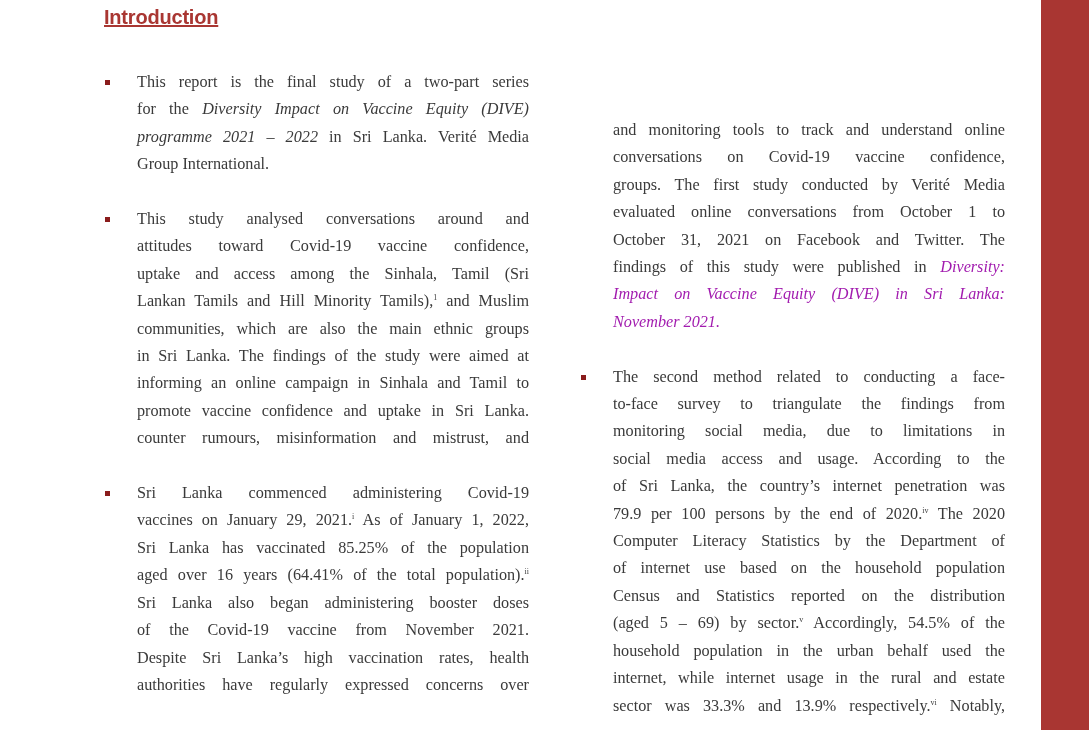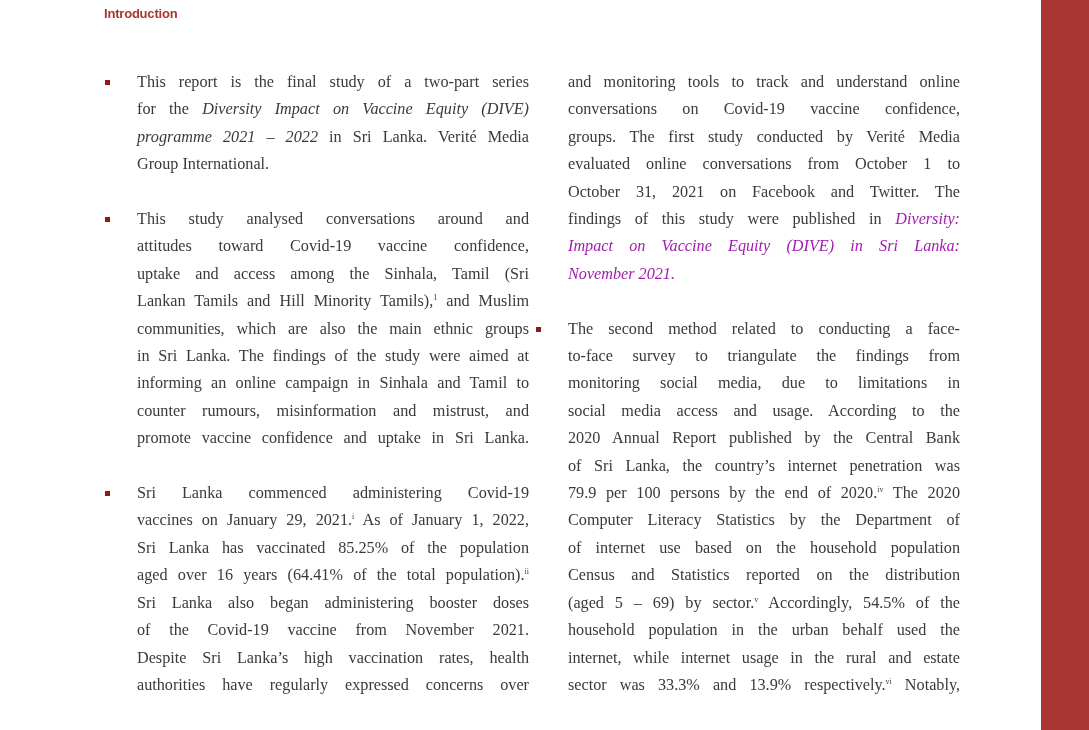--- a/index.html
+++ b/index.html
@@ -8,29 +8,29 @@
     background: #ffffff; position: relative;
     font-family: "Liberation Sans", sans-serif;
     color: #3a3a3a;
   }
   .side-band {
     position: absolute; top: 0; left: 1041px; width: 48px; height: 730px;
     background: #a93632;
   }
   .heading {
     position: absolute; left: 104px; top: 6px;
-    font-size: 13px; font-weight: bold; color: #a93632;
-    letter-spacing: -0.2px; margin: 0;
+    font-size: 20px; font-weight: bold; color: #a93632;
+    letter-spacing: -0.2px; margin: 0; text-decoration: underline;
   }
   .col {
     position: absolute; top: 69px; width: 392px;
     font-size: 16.2px; line-height: 27.4px;
   }
   .col-left { left: 137px; }
-  .col-right { left: 568px; }
+  .col-right { left: 613px; margin-top: 48px; }
   .item { position: relative; text-align: justify; margin: 0; }
   .item + .item { margin-top: 27.4px; }
   .bullet {
     position: absolute; left: -32px; top: 11px;
     width: 5px; height: 5px; background: #8a1c1c;
   }
   .line { display: block; white-space: nowrap; text-align-last: justify; font-family: Liberation Serif, serif; }
   .line.last { text-align-last: left; }
   em { font-style: italic; }
   .link { color: #a21caf; font-style: italic; }
@@ -55,22 +55,22 @@
 
   <div class="item">
     <span class="bullet"></span>
     <span class="line">This study analysed conversations around and</span>
     <span class="line">attitudes toward Covid-19 vaccine confidence,</span>
     <span class="line">uptake and access among the Sinhala, Tamil (Sri</span>
     <span class="line"><span>Lankan Tamils and Hill Minority Tamils),</span><sup>1</sup><span> and Muslim</span></span>
     <span class="line">communities, which are also the main ethnic groups</span>
     <span class="line">in Sri Lanka. The findings of the study were aimed at</span>
     <span class="line">informing an online campaign in Sinhala and Tamil to</span>
+    <span class="line">promote vaccine confidence and uptake in Sri Lanka.</span>
     <span class="line">counter rumours, misinformation and mistrust, and</span>
-    <span class="line">promote vaccine confidence and uptake in Sri Lanka.</span>
   </div>
 
   <div class="item">
     <span class="bullet"></span>
     <span class="line">Sri Lanka commenced administering Covid-19</span>
     <span class="line"><span>vaccines on January 29, 2021.</span><sup>i</sup><span> As of January 1, 2022,</span></span>
     <span class="line">Sri Lanka has vaccinated 85.25% of the population</span>
     <span class="line"><span>aged over 16 years (64.41% of the total population).</span><sup>ii</sup></span>
     <span class="line">Sri Lanka also began administering booster doses</span>
     <span class="line">of the Covid-19 vaccine from November 2021.</span>
@@ -91,21 +91,20 @@
     <span class="line link">Impact on Vaccine Equity (DIVE) in Sri Lanka:</span>
     <span class="line last link">November 2021.</span>
   </div>
 
   <div class="item">
     <span class="bullet"></span>
     <span class="line">The second method related to conducting a face-</span>
     <span class="line">to-face survey to triangulate the findings from</span>
     <span class="line">monitoring social media, due to limitations in</span>
     <span class="line">social media access and usage. According to the</span>
-    <span class="line">2020 Annual Report published by the Central Bank</span>
     <span class="line">of Sri Lanka, the country’s internet penetration was</span>
     <span class="line"><span>79.9 per 100 persons by the end of 2020.</span><sup>iv</sup><span> The 2020</span></span>
     <span class="line">Computer Literacy Statistics by the Department of</span>
     <span class="line">of internet use based on the household population</span>
     <span class="line">Census and Statistics reported on the distribution</span>
     <span class="line"><span>(aged 5 – 69) by sector.</span><sup>v</sup><span> Accordingly, 54.5% of the</span></span>
     <span class="line">household population in the urban behalf used the</span>
     <span class="line">internet, while internet usage in the rural and estate</span>
     <span class="line"><span>sector was 33.3% and 13.9% respectively.</span><sup>vi</sup><span> Notably,</span></span>
   </div>

